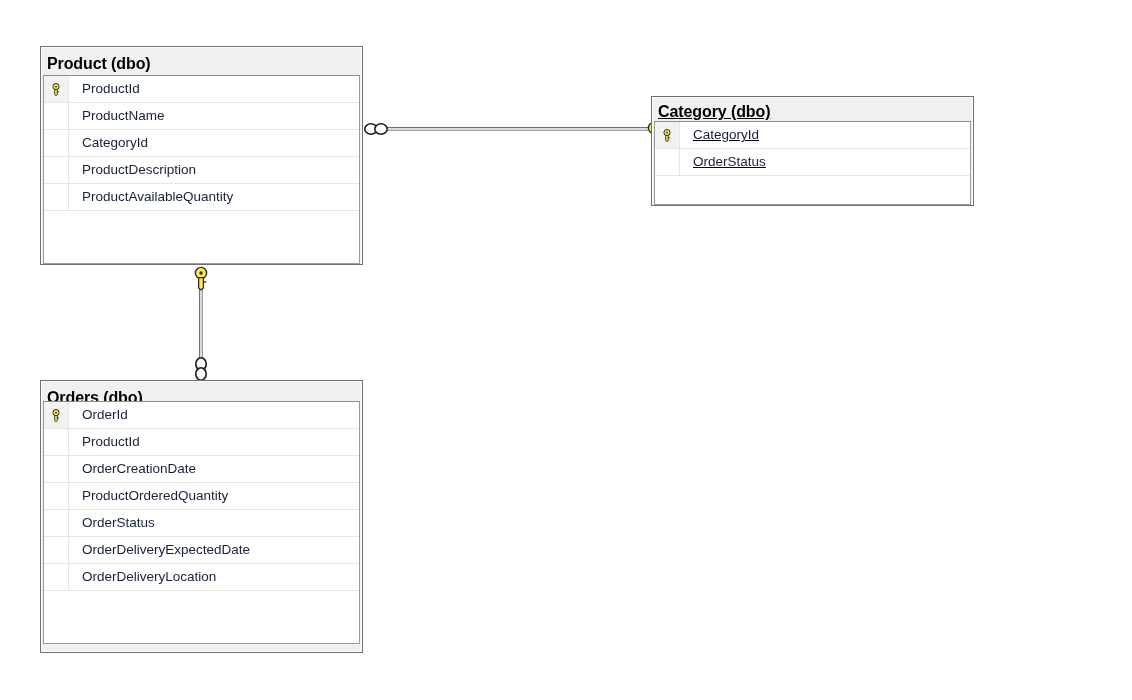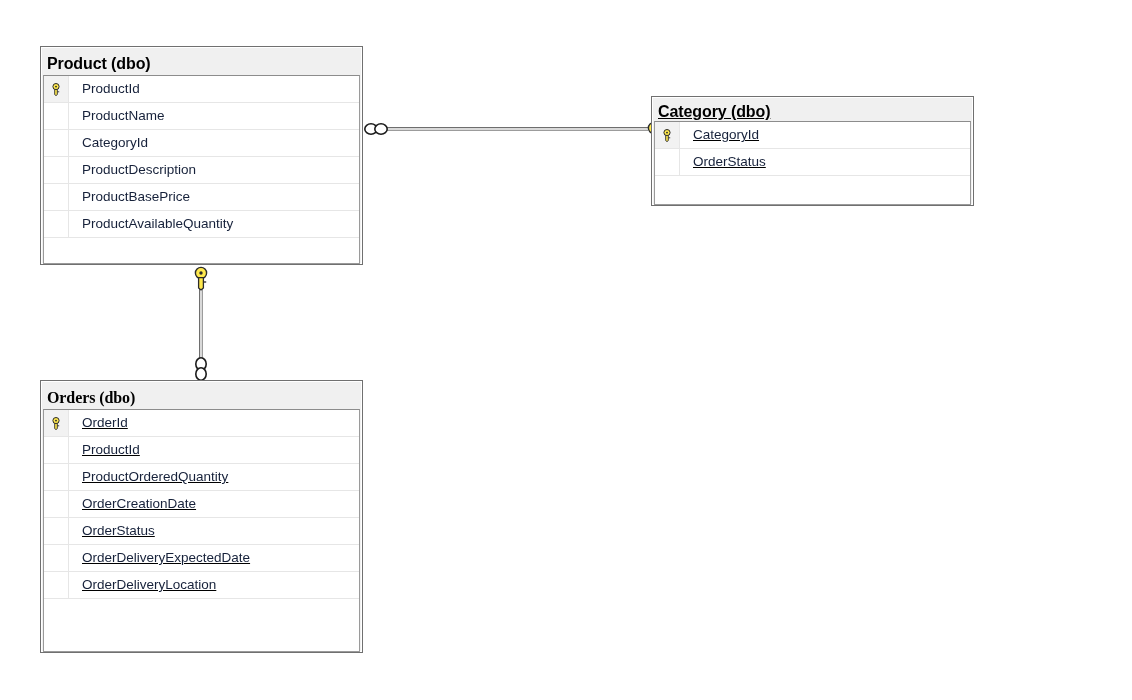--- a/index.html
+++ b/index.html
@@ -169,24 +169,20 @@
         <div class="tbl-row">
           <div class="pk-cell"></div>
           <div class="field-name">CategoryId</div>
         </div>
         <div class="tbl-row">
           <div class="pk-cell"></div>
           <div class="field-name">ProductDescription</div>
         </div>
         <div class="tbl-row">
           <div class="pk-cell"></div>
-          <div class="field-name">ProductBasePrice</div>
-        </div>
-        <div class="tbl-row">
-          <div class="pk-cell"></div>
           <div class="field-name">ProductAvailableQuantity</div>
         </div>
         <div class="row-empty"></div>
       </div>
     </div>
     <div class="db-table" style="left: 651px; top: 96px; width: 323px; height: 110px; text-decoration: underline;">
       <div class="tbl-header" style="height: 22px; padding-top: 5px;">Category (dbo)</div>
       <div class="tbl-grid" style="height: 84px;">
         <div class="tbl-row">
           <div class="pk-cell has-key">
@@ -200,44 +196,44 @@
           <div class="field-name">CategoryId</div>
         </div>
         <div class="tbl-row">
           <div class="pk-cell"></div>
           <div class="field-name">OrderStatus</div>
         </div>
         <div class="row-empty"></div>
       </div>
     </div>
     <div class="db-table" style="left: 40px; top: 380px; width: 323px; height: 273px;">
-      <div class="tbl-header" style="height: 26px; padding-top: 7px; font-family: Liberation Serif, serif;">Orders (dbo)</div>
-      <div class="tbl-grid" style="height: 243px; text-decoration: underline;">
+      <div class="tbl-header" style="height: 18px; padding-top: 7px;">Orders (dbo)</div>
+      <div class="tbl-grid" style="height: 243px;">
         <div class="tbl-row">
           <div class="pk-cell has-key">
             <svg class="key-icon" viewBox="0 0 12 13">
               <circle cx="6" cy="3.6" r="3.1" fill="#ffe94d" stroke="#2b2b2b" stroke-width="1"></circle>
               <circle cx="6" cy="3.6" r="0.95" fill="#2b2b2b"></circle>
               <path d="M 4.7 6.4 L 7.3 6.4 L 7.3 11.6 L 6 12.6 L 4.7 11.6 Z" fill="#ffe94d" stroke="#2b2b2b" stroke-width="0.9" stroke-linejoin="miter"></path>
               <path d="M 7.3 8.8 L 9.2 8.8" stroke="#2b2b2b" stroke-width="0.9"></path>
             </svg>
           </div>
           <div class="field-name">OrderId</div>
         </div>
         <div class="tbl-row">
           <div class="pk-cell"></div>
           <div class="field-name">ProductId</div>
         </div>
         <div class="tbl-row">
           <div class="pk-cell"></div>
+          <div class="field-name">OrderCreationDate</div>
+        </div>
+        <div class="tbl-row">
+          <div class="pk-cell"></div>
           <div class="field-name">ProductOrderedQuantity</div>
-        </div>
-        <div class="tbl-row">
-          <div class="pk-cell"></div>
-          <div class="field-name">OrderCreationDate</div>
         </div>
         <div class="tbl-row">
           <div class="pk-cell"></div>
           <div class="field-name">OrderStatus</div>
         </div>
         <div class="tbl-row">
           <div class="pk-cell"></div>
           <div class="field-name">OrderDeliveryExpectedDate</div>
         </div>
         <div class="tbl-row">

